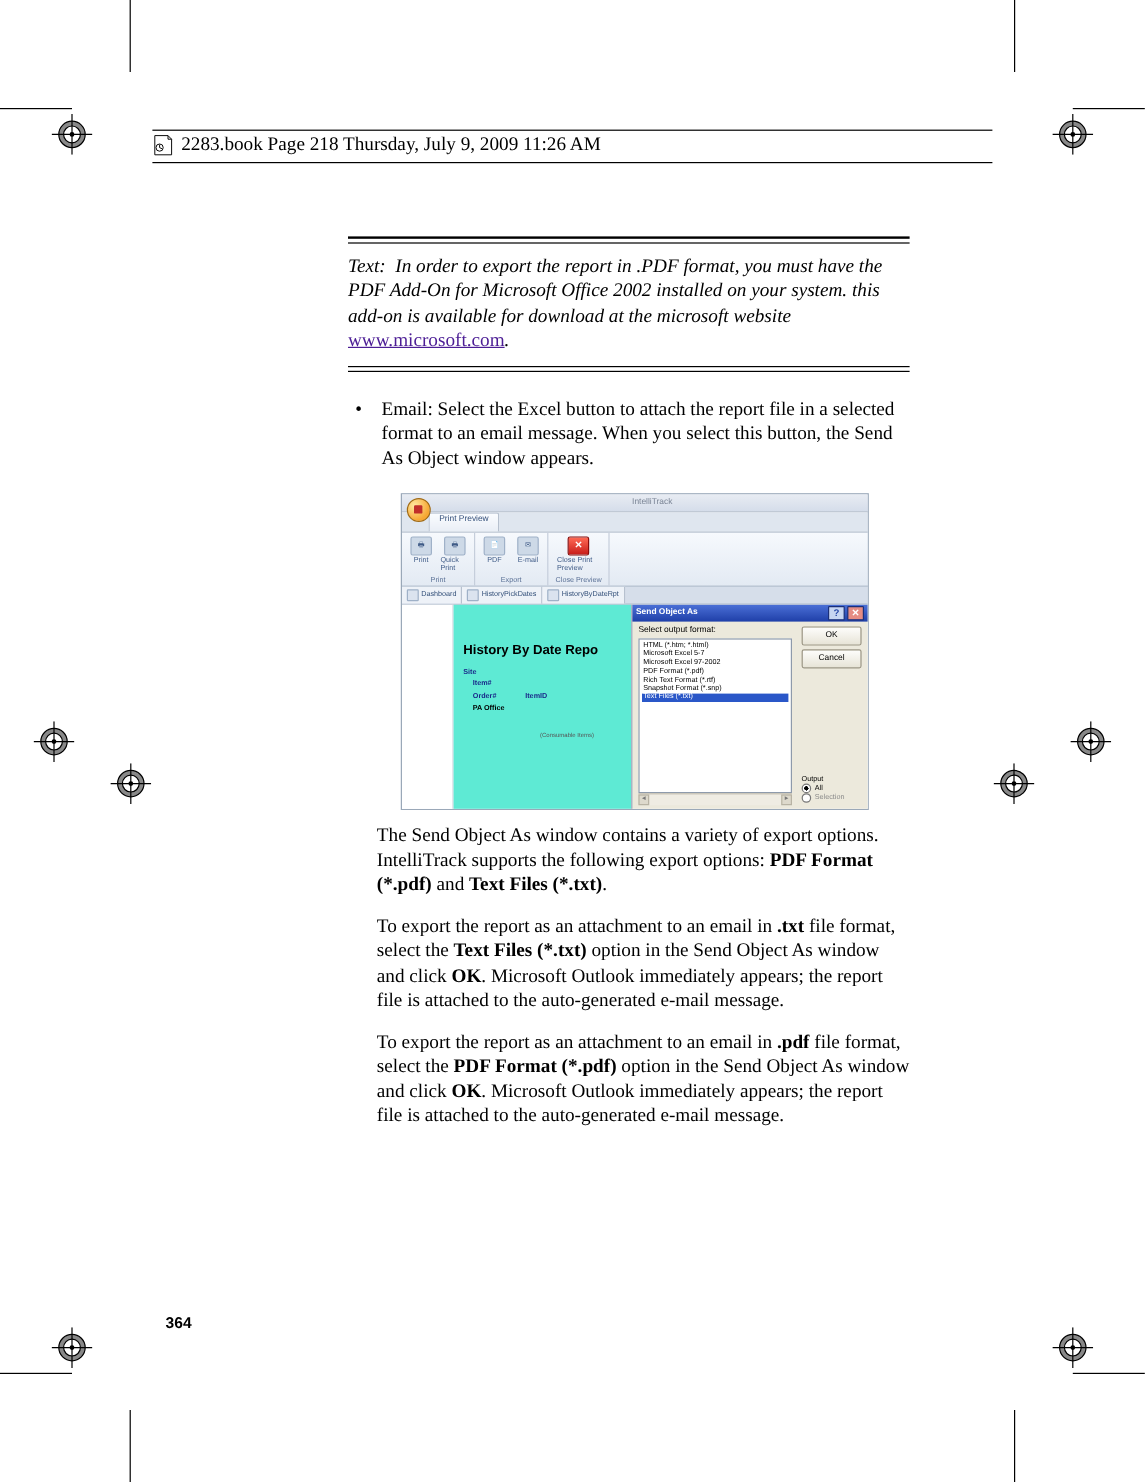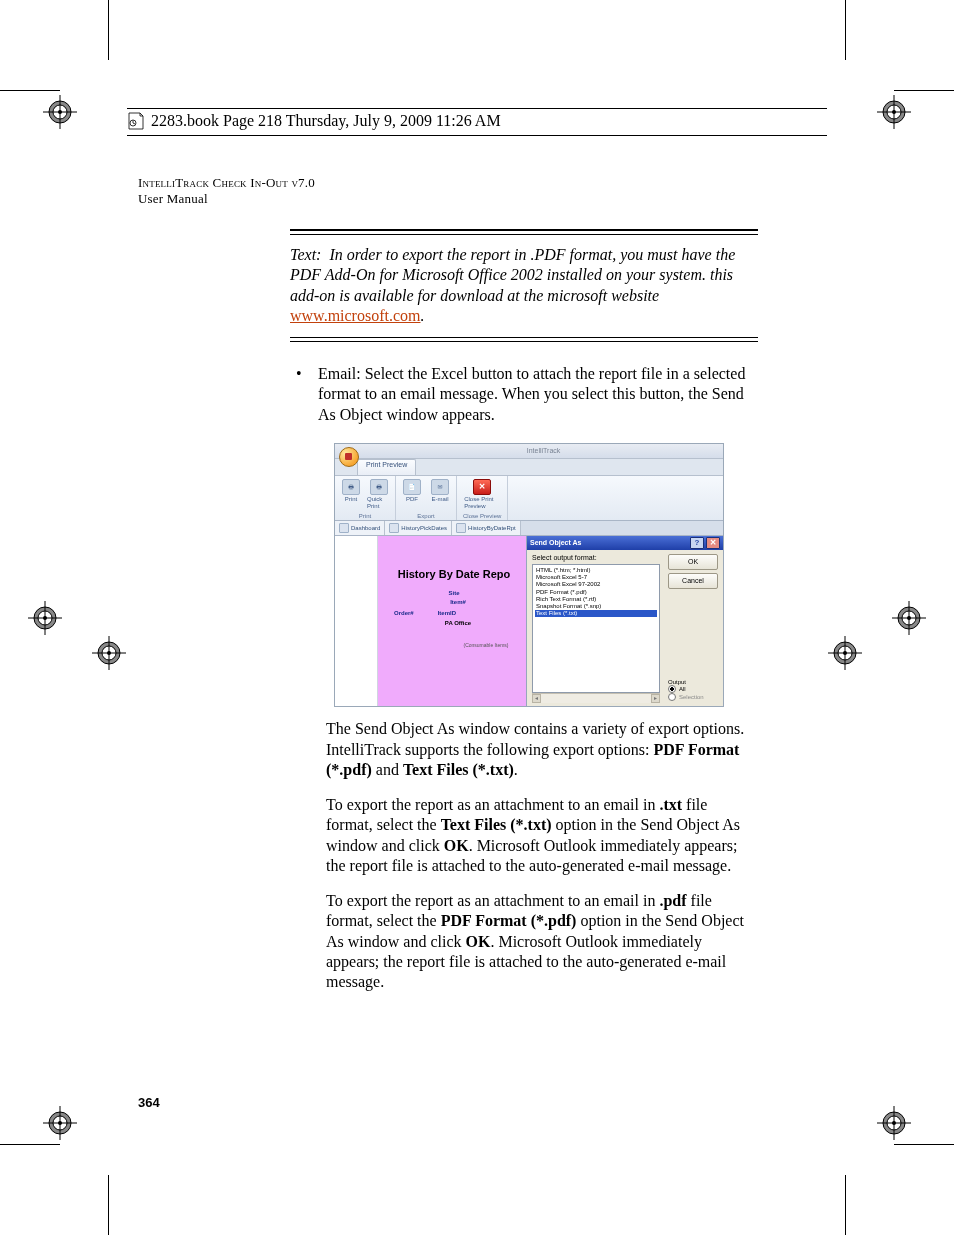--- a/index.html
+++ b/index.html
@@ -91,21 +91,21 @@
     border-bottom: 1px solid #000;
     height: 3px;
     margin-top: 6px;
   }
   .note-block {
     font-style: italic;
     font-size: 16px;
     padding: 4px 0;
   }
   .link {
-    color: #c2410c;
+    color: #4c1d95;
     text-decoration: underline;
     font-style: normal;
   }
   ul.bullets {
     list-style: none;
     padding: 0;
     margin: 22px 0 0 0;
   }
   ul.bullets > li {
     position: relative;
@@ -113,21 +113,21 @@
     margin-bottom: 12px;
   }
   ul.bullets > li::before {
     content: "•";
     position: absolute;
     left: 6px;
     top: 0;
     font-size: 16px;
   }
   ul.bullets b { font-weight: normal; }
-  .para { margin: 14px 0 0 36px; }
+  .para { margin: 14px 0 0 24px; }
 
   
   .app-shot {
     margin: 18px 0 12px 44px;
     width: 388px;
     border: 1px solid #9aa8b8;
     font-family: Tahoma, Arial, sans-serif;
     font-size: 8px;
     background: #eef2f7;
     position: relative;
@@ -224,24 +224,23 @@
     height: 170px;
     background:#fff;
   }
   .sidebar {
     width: 42px;
     background:#fff;
     border-right:1px solid #d0d6e0;
   }
   .report-area {
     width: 136px;
-    background:#f0abfc;
+    background:#5eead4;
     padding: 32px 4px 4px 8px;
     overflow:hidden;
-    text-align:center;
   }
   .report-area h3 {
     margin:0; font-size:11px; font-weight:bold; color:#000; font-family: Arial, sans-serif;
     white-space:nowrap;
   }
   .rlabel { font-size:6px; color:#1a2a8a; font-weight:bold; margin-top:10px;}
   .rlabel.sub { margin-left:8px; margin-top:2px;}
   .rcols { display:flex; gap:24px; font-size:6px; color:#1a2a8a; font-weight:bold; margin:4px 0 0 8px;}
   .rval  { font-size:6px; color:#000; font-weight:bold; margin-left:8px; margin-top:4px;}
   .rnote { font-size:5px; color:#555; margin-top:16px; margin-left:64px;}
@@ -407,24 +406,20 @@
             <circle cx="6" cy="12" r="3" fill="none" stroke="#000" stroke-width="0.8"></circle>
             <line x1="6" y1="12" x2="6" y2="9.5" stroke="#000" stroke-width="0.8"></line>
             <line x1="6" y1="12" x2="8" y2="13" stroke="#000" stroke-width="0.8"></line>
           </svg>
       </span>
       <span>2283.book  Page 218  Thursday, July 9, 2009  11:26 AM</span>
     </div>
   </div>
 
   <div class="content">
-    <div class="running-head">
-      <div class="line1">IntelliTrack Check In-Out v7.0</div>
-      <div>User Manual</div>
-    </div>
 
     <div class="body-col">
       <div class="rule-above"></div>
       <div class="note-block">
         <span>Text:</span>
         &nbsp;<span>In order to export the report in .PDF format, you must have the PDF Add-On for Microsoft Office 2002 installed on your system. this add-on is available for download at the microsoft website </span><a class="link">www.microsoft.com</a><span>.</span>
       </div>
       <div class="rule-below"></div>
 
       <ul class="bullets">

